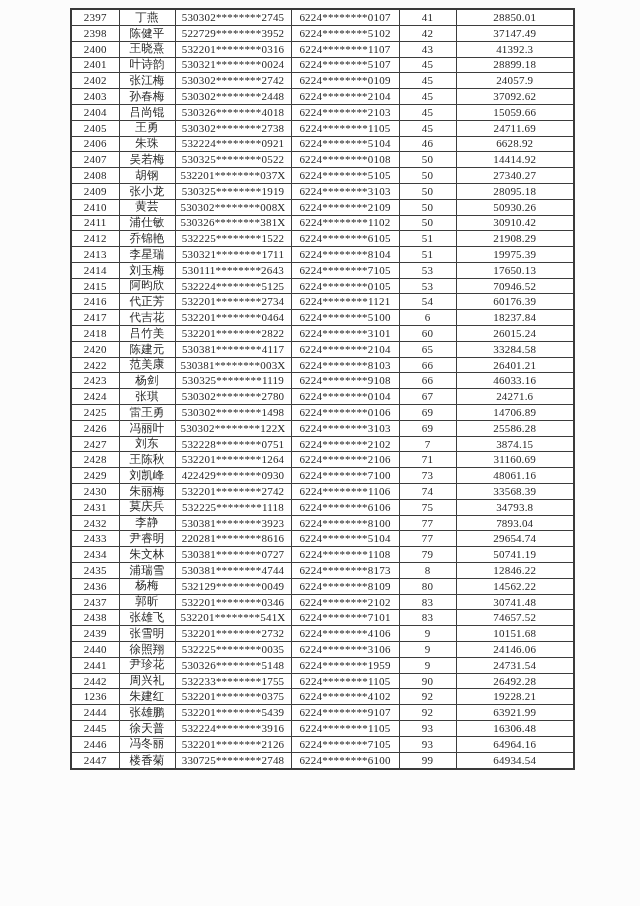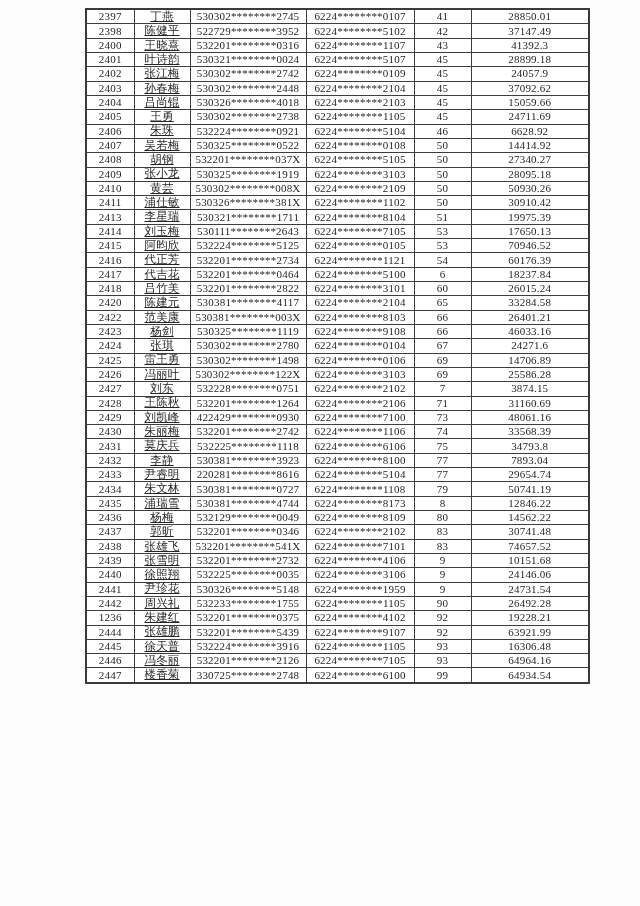--- a/index.html
+++ b/index.html
@@ -15,40 +15,39 @@
     position: relative;
     width: 640px;
     height: 906px;
     background: #fcfcfc;
   }
   table.records {
     position: absolute;
     left: 70px;
     top: 8px;
     width: 503px;
-    height: 676px;
+    height: 762px;
     border-collapse: collapse;
     table-layout: fixed;
     background: #ffffff;
     border: 2px solid #3a3a3a;
-    margin-left: 15px;
   }
   table.records td {
     border: 1px solid #3d3d3d;
     text-align: center;
     vertical-align: middle;
     padding: 0;
     font-size: 11px;
     color: #262626;
     white-space: nowrap;
     overflow: hidden;
     line-height: 1;
     letter-spacing: 0.2px;
   }
-  table.records td.name { font-size: 11.5px; text-decoration: underline; }
+  table.records td.name { font-size: 11.5px; }
   table.records td.idnum, table.records td.card { font-size: 11px; }
 </style>
 </head>
 <body>
 
 <div class="page">
   <table class="records">
     <colgroup>
       <col style="width:48px">
       <col style="width:56px">
@@ -164,20 +163,28 @@
     </tr>
         <tr>
       <td class="serial">2411</td>
       <td class="name">浦仕敏</td>
       <td class="idnum">530326********381X</td>
       <td class="card">6224********1102</td>
       <td class="count">50</td>
       <td class="amount">30910.42</td>
     </tr>
         <tr>
+      <td class="serial">2412</td>
+      <td class="name">乔锦艳</td>
+      <td class="idnum">532225********1522</td>
+      <td class="card">6224********6105</td>
+      <td class="count">51</td>
+      <td class="amount">21908.29</td>
+    </tr>
+        <tr>
       <td class="serial">2413</td>
       <td class="name">李星瑞</td>
       <td class="idnum">530321********1711</td>
       <td class="card">6224********8104</td>
       <td class="count">51</td>
       <td class="amount">19975.39</td>
     </tr>
         <tr>
       <td class="serial">2414</td>
       <td class="name">刘玉梅</td>

